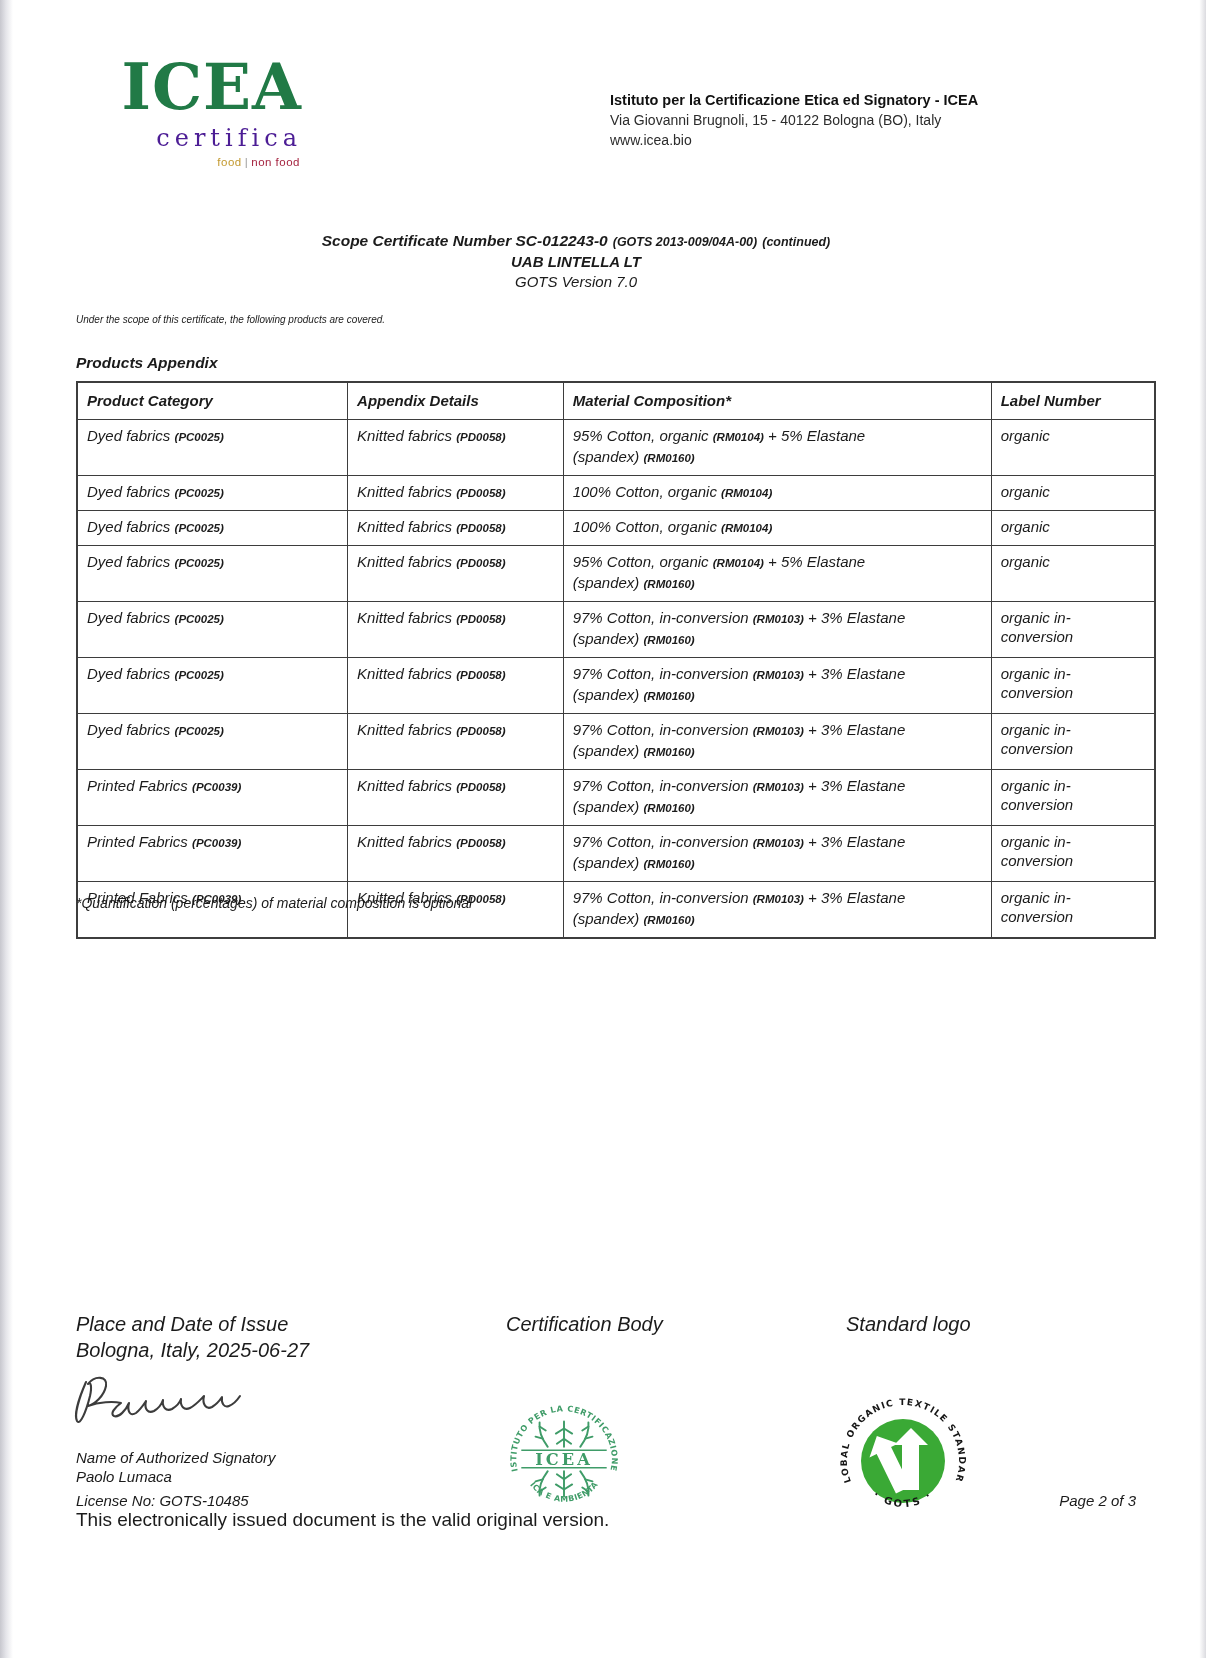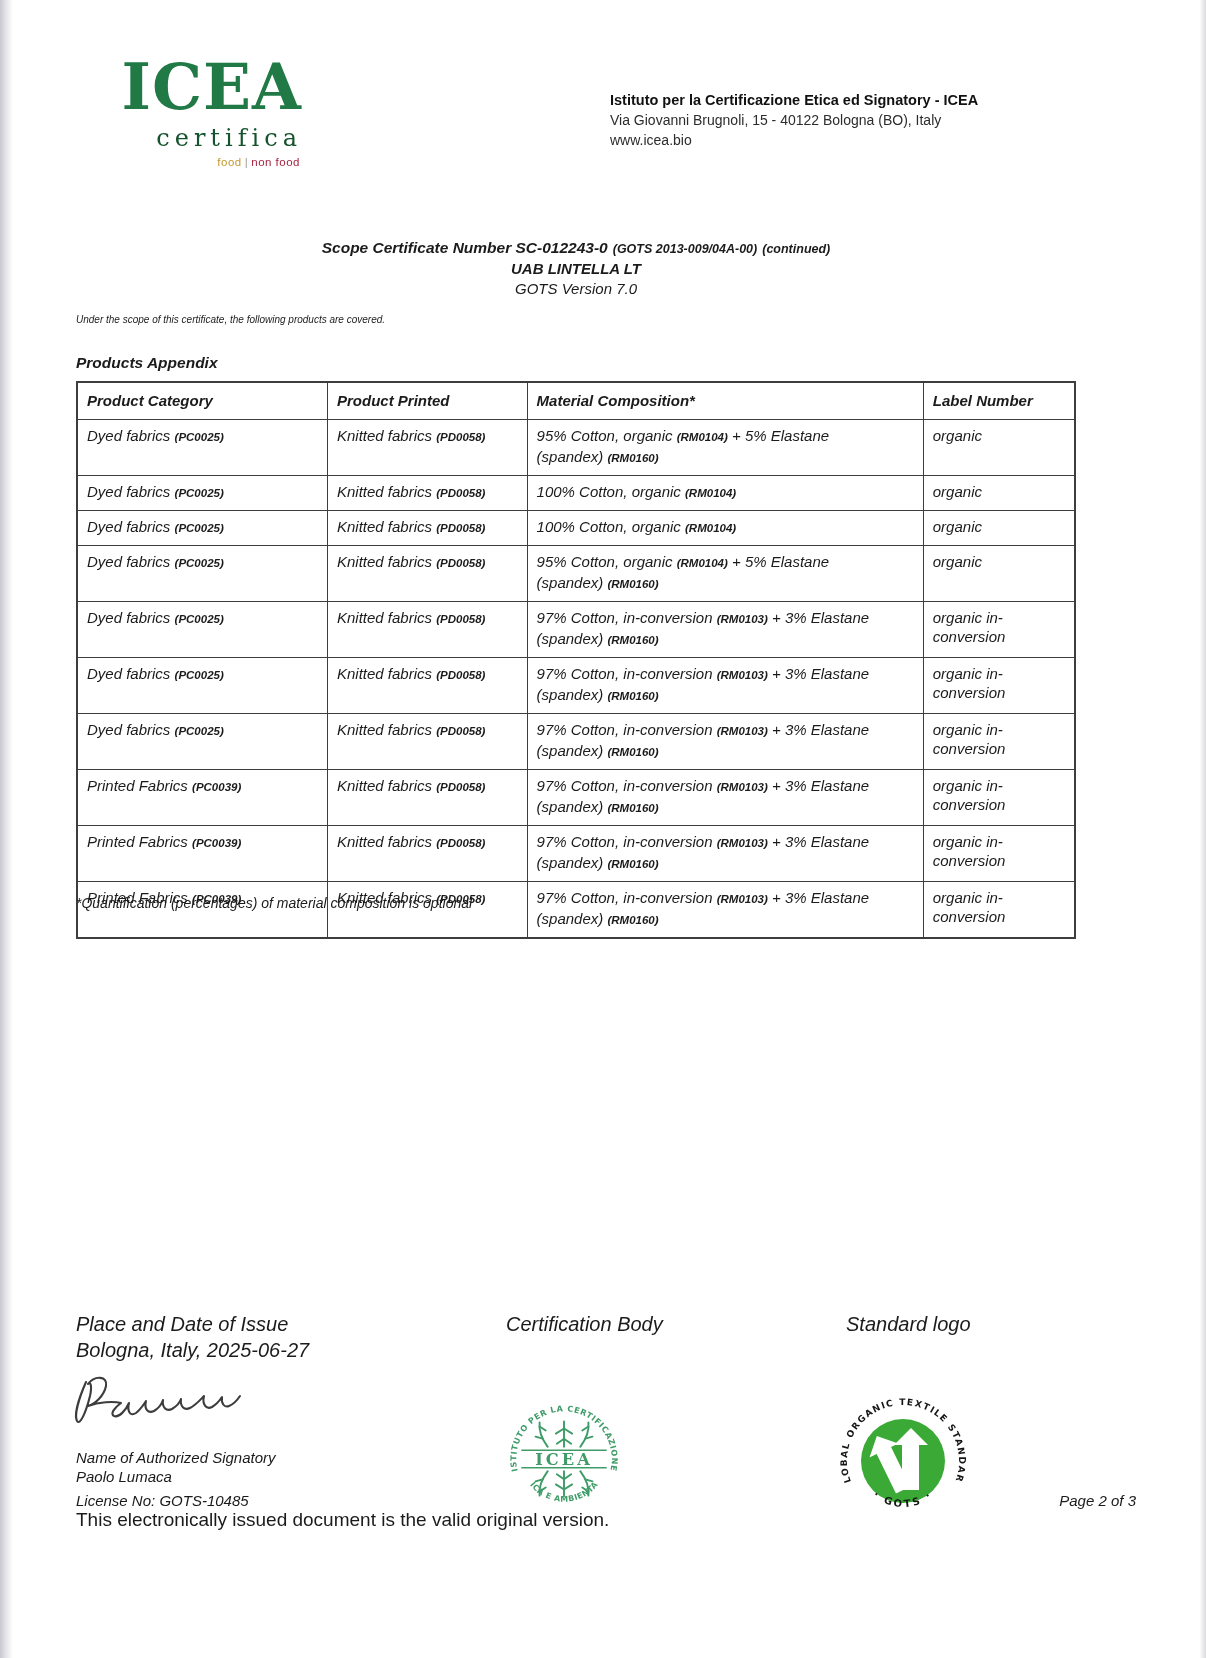--- a/index.html
+++ b/index.html
@@ -9,43 +9,43 @@
 
   .edge-left { position:absolute; left:0; top:0; bottom:0; width:13px;
     background:linear-gradient(to right,#c7c7ce 0%,#e4e4e9 45%,rgba(255,255,255,0) 100%); }
   .edge-right { position:absolute; right:0; top:0; bottom:0; width:9px; opacity:.75;
     background:linear-gradient(to left,#cfcfd5 0%,rgba(255,255,255,0) 75%); }
 
   
   .logo-block { position:absolute; left:100px; top:52px; text-align:right; width:202px; }
   .logo-name { font-family:"DejaVu Serif", serif; font-weight:bold; font-size:63px; line-height:70px;
     color:#217a46; letter-spacing:1px; }
-  .logo-sub { font-family:"DejaVu Serif", serif; font-size:24px; color:#14532d; letter-spacing:5px; margin-top:2px; }
+  .logo-sub { font-family:"DejaVu Serif", serif; font-size:24px; color:#4c1d95; letter-spacing:5px; margin-top:2px; }
   .logo-tag { font-size:11.5px; margin-top:4px; letter-spacing:.5px; padding-right:2px; }
   .logo-tag .food { color:#c3992e; }
   .logo-tag .sep { color:#9a9a9a; padding:0 3px; }
   .logo-tag .nonfood { color:#a52440; }
 
   
   .org-info { position:absolute; left:610px; top:90px; width:420px; font-size:14px; line-height:20px; color:#2c2c2c; }
   .org-info .org-name { font-weight:bold; font-size:14.5px; color:#111; }
 
   
   .title-block { position:absolute; left:76px; top:231px; width:1000px; text-align:center; font-style:italic; }
-  .title-l1 { font-weight:bold; font-size:15.5px; line-height:20px;margin-top:7px; }
+  .title-l1 { font-weight:bold; font-size:15.5px; line-height:20px; }
   .t-small { font-size:12.5px; }
   .t-sp { margin-left:5px; }
   .title-company { font-weight:bold; font-size:15px; line-height:20px; }
   .title-version { font-size:15px; line-height:20px; }
 
   .intro { position:absolute; left:76px; top:314px; font-style:italic; font-size:10px; }
   .appendix-title { position:absolute; left:76px; top:354px; font-style:italic; font-weight:bold; font-size:15.5px; }
 
   
-  table.products { position:absolute; left:76px; top:381px; width:1000px; border-collapse:collapse;
+  table.products { position:absolute; left:76px; top:381px; width:1080px; border-collapse:collapse;
     font-style:italic; font-size:15px; }
   table.products th, table.products td { border:1px solid #3d3d3d; vertical-align:top; text-align:left;
     padding:6px 9px 7px 9px; line-height:19px; font-weight:normal; }
   table.products th { font-weight:bold; padding-top:8px; padding-bottom:9px; }
   table.products { border:2px solid #3d3d3d; }
   .code { font-size:11.5px;font-weight:bold; }
 
   .footnote { position:absolute; left:76px; top:895px; font-style:italic; font-size:14px; }
 
   
@@ -97,21 +97,21 @@
   <table class="products">
     <colgroup>
       <col style="width:25.1%">
         <col style="width:20%">
         <col style="width:39.7%">
         <col style="width:15.2%">
     </colgroup>
     <thead>
       <tr>
         <th>Product Category</th>
-        <th>Product Printed</th>
+        <th>Appendix Details</th>
         <th>Material Composition*</th>
         <th>Label Number</th>
       </tr>
     </thead>
     <tbody>
     <tr>
       <td><span>Dyed fabrics </span><span class="code">(PC0025)</span></td>
       <td><span>Knitted fabrics </span><span class="code">(PD0058)</span></td>
       <td><span>95% Cotton, organic </span><span class="code">(RM0104)</span><span> + 5% Elastane</span><br><span>(spandex) </span><span class="code">(RM0160)</span></td>
       <td><span>organic</span></td>

